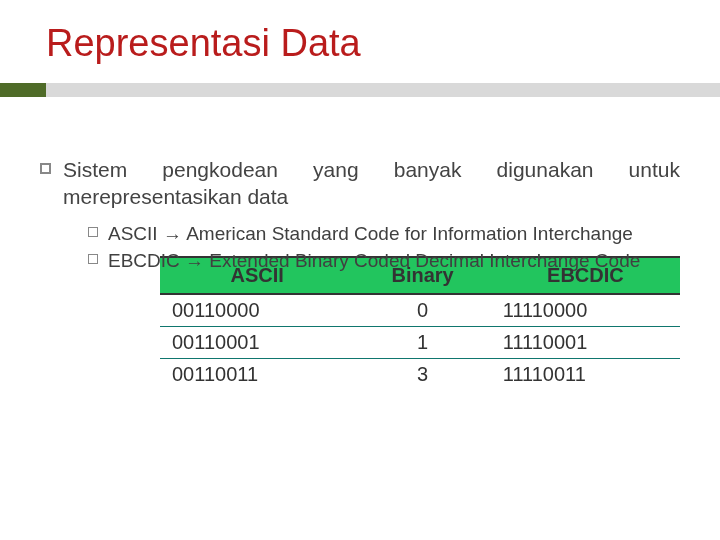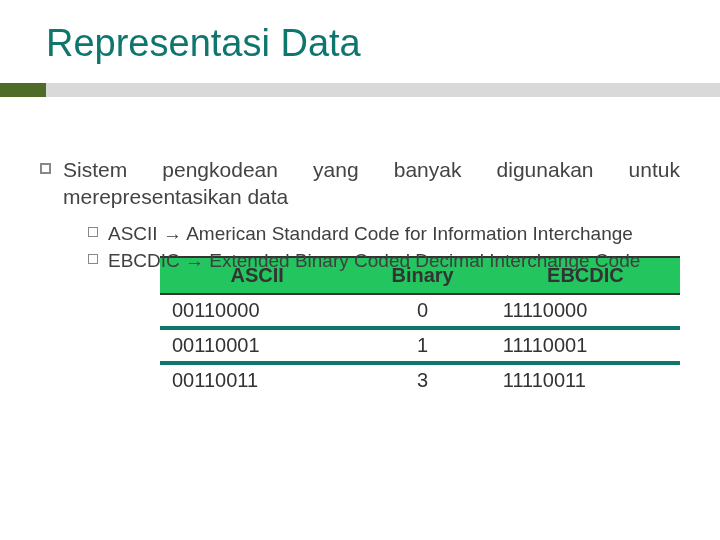--- a/index.html
+++ b/index.html
@@ -8,21 +8,21 @@
     height: 540px;
     background: #fff;
     font-family: Arial, Helvetica, sans-serif;
     color: #333;
     position: relative;
     overflow: hidden;
   }
   .title {
     font-size: 38px;
     font-weight: 400;
-    color: #0f766e;
+    color: #b91c1c;
     padding: 22px 0 0 46px;
   }
   .rule-row {
     margin-top: 18px;
     height: 14px;
     display: flex;
     width: 100%;
   }
   .rule-accent {
     width: 46px;
@@ -97,21 +97,21 @@
   th {
     font-weight: 700;
     text-align: center;
     padding: 6px 8px;
     border-top: 2px solid #333;
     border-bottom: 2px solid #333;
   }
   td {
     text-align: left;
     padding: 4px 12px;
-    border-bottom: 4px solid #0f766e;
+    border-bottom: 1px solid #0f766e;
   }
   td.sym { text-align: center; }
   tbody tr:last-child td { border-bottom: none; margin-top: 33px; }
 </style>
 </head>
 <body>
 
 <div class="title">Representasi Data</div>
 
 <div class="rule-row">

